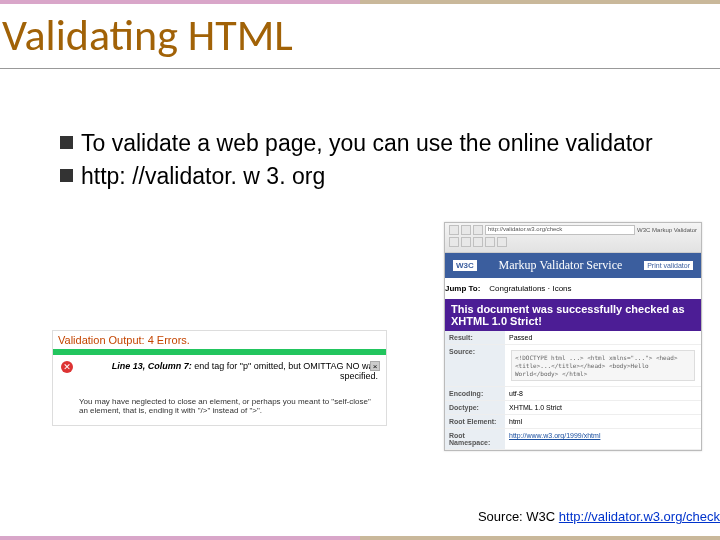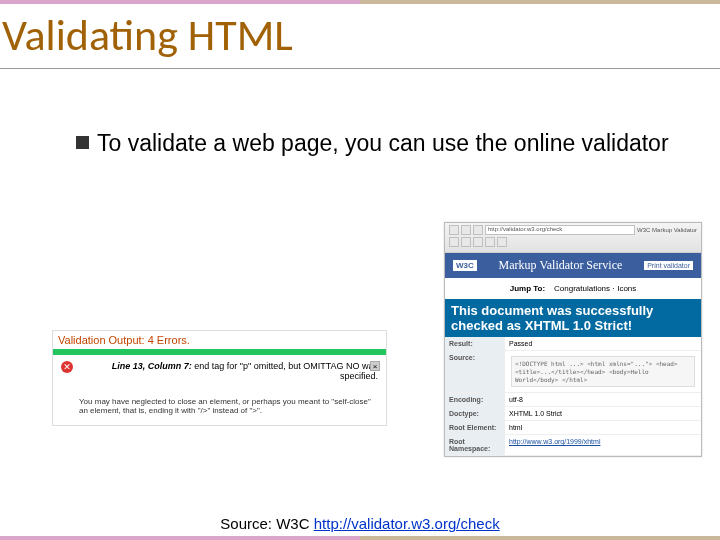--- a/index.html
+++ b/index.html
@@ -37,21 +37,20 @@
   }
   .content {
     padding: 60px 30px 0 60px;
   }
   .bullet-item {
     display: flex;
     align-items: flex-start;
     font-size: 23px;
     line-height: 1.25;
     margin-bottom: 4px;
-    margin-left: 16px;
   }
   .bullet-item .sq {
     width: 13px; height: 13px;
     background: #333;
     margin-right: 8px;
     margin-top: 7px;
     flex-shrink: 0;
   }
 
   
@@ -116,60 +115,64 @@
     padding: 5px 8px;
     display: flex;
     align-items: center;
     justify-content: space-between;
     gap: 10px;
   }
   .val-banner .logo { background:#fff; color:#3b5e9e; font-weight:bold; font-size:8px; padding:1px 3px; }
   .val-banner .svc { font-size: 12px; font-family: Georgia, serif; }
   .val-banner .pv { font-size:7px; background:#fff; color:#3b5e9e; padding:1px 3px;}
   .jump {
-    font-size: 8px; text-align: center; padding: 6px 0;
+    font-size: 8px; text-align: left; padding: 6px 0;
   }
   .jump b { font-weight: bold; }
   .success-bar {
-    background: #0369a1; color: #fff;
-    font-size: 13px; font-weight: bold;
+    background: #4c1d95; color: #fff;
+    font-size: 11px; font-weight: bold;
     padding: 4px 6px;
   }
   .kv { display:flex; font-size:7px; border-bottom:1px solid #eee; }
   .kv .k { width:60px; background:#e9eef3; padding:3px 4px; font-weight:bold; color:#555;}
   .kv .v { flex:1; padding:3px 4px; }
   .srcbox {
     background:#f6f6f6; border:1px solid #ddd;
     font-family: monospace; font-size:6px;
     padding:3px; margin:2px; line-height:1.3;
     color:#666;
   }
   .v a { color:#1a4fa0; text-decoration:underline; }
 
   .source-line {
     position: absolute;
-    bottom: 8px;
+    bottom: 16px;
     left: 0; right: 0;
-    text-align: center;
-    font-size: 15px;
+    text-align: right;
+    font-size: 13px;
   }
   .source-line a { color: #0033cc; text-decoration: underline; }
 </style>
 </head>
 <body>
 
 <div class="accent-top"></div>
 
 <h1 class="title">Validating HTML</h1>
 <div class="title-underline"></div>
 
 <div class="content">
   <div class="bullet-item">
     <div class="sq"></div>
     <div>To validate a web page, you can use the online validator</div>
+  </div>
+  <div class="bullet-item">
+    <div class="sq"></div>
+    <div>http: //validator. w 3. org</div>
   </div>
 </div>
 
 <div class="err-shot">
   <div class="err-head">Validation Output:  4 Errors.</div>
   <div class="err-body">
     <div class="err-pin">×</div>
     <div class="err-line">
       <div class="err-x">✕</div>
       <div class="err-msg">

